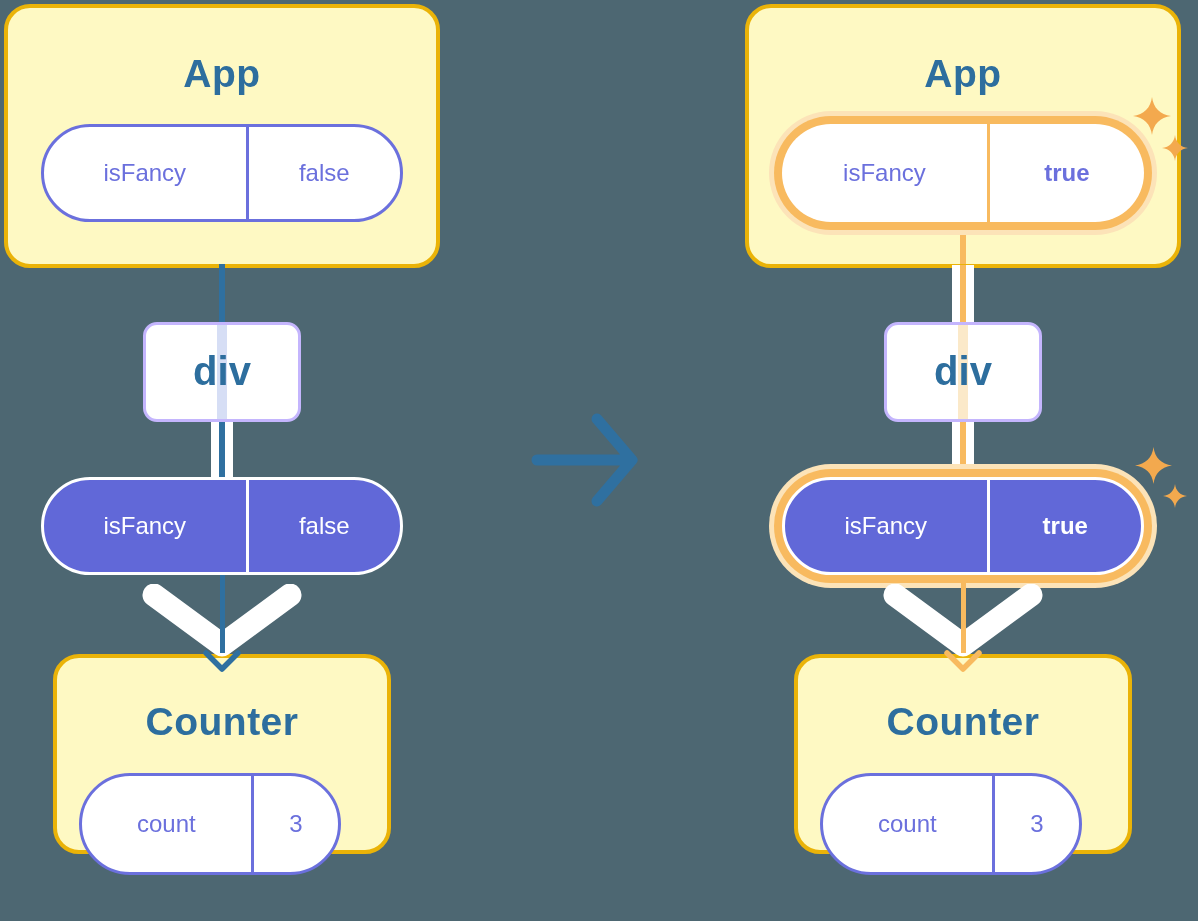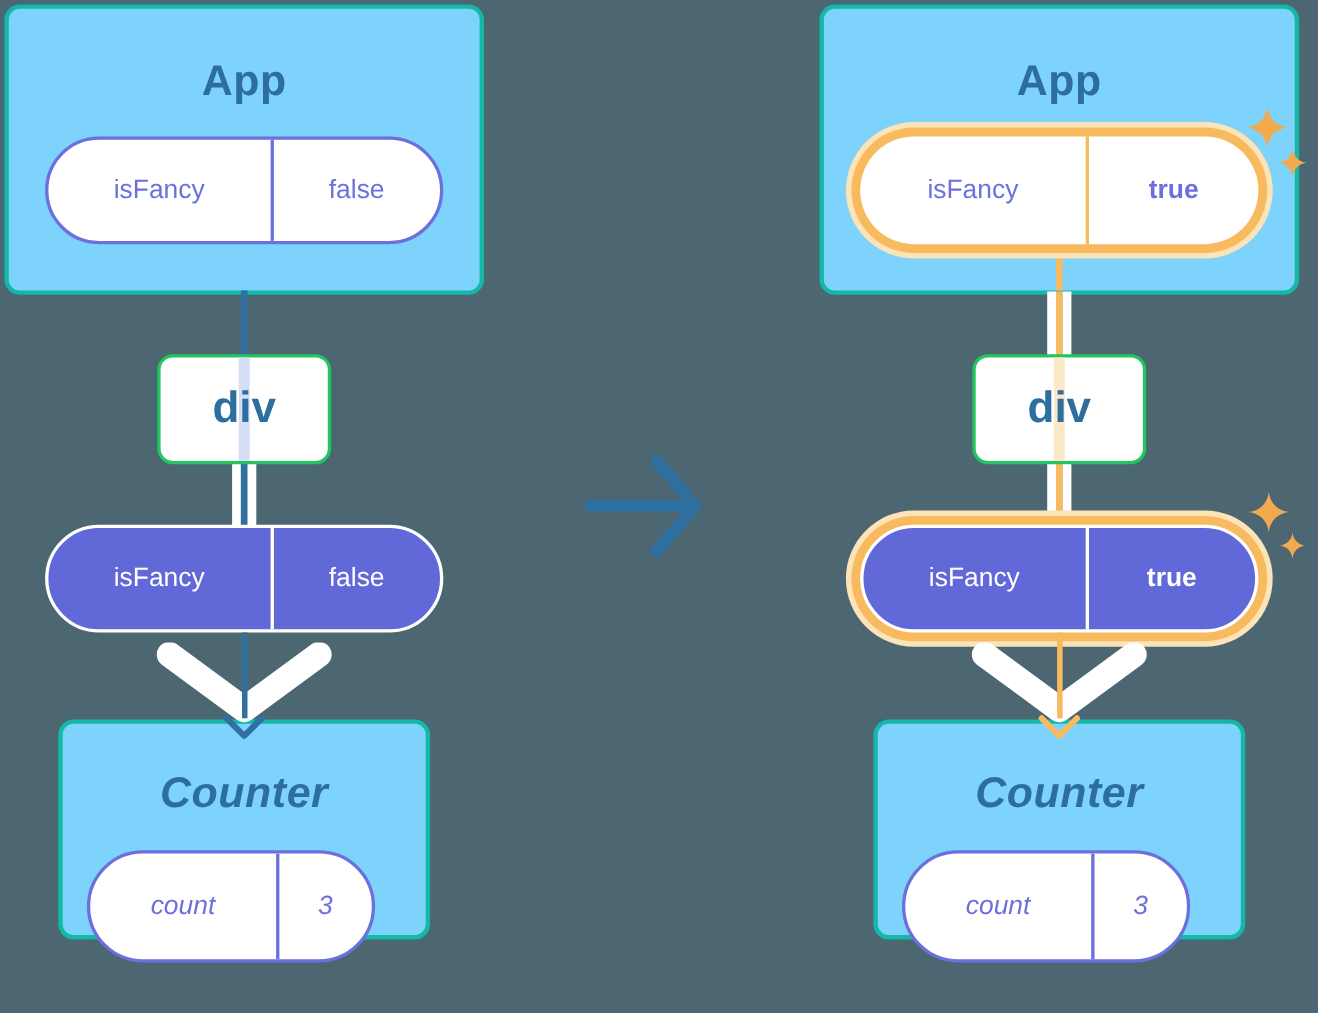--- a/index.html
+++ b/index.html
@@ -5,22 +5,22 @@
   html,body { margin:0; padding:0; background:#4d6772; }
   .canvas {
     position:relative; width:1198px; height:921px; background:#4d6772;
     font-family:"Liberation Sans", sans-serif; overflow:hidden;
   }
   .tree { position:absolute; inset:0; }
   .tree.left  { --cx:222px;  --line:#2f70a0; --faint:#d6def5; }
   .tree.right { --cx:963px;  --line:#f8ba5f; --faint:#fbe9c9; }
 
   .card {
-    position:absolute; background:#7dd3fc; border:4px solid #14b8a6;
-    border-radius:14px; box-sizing:border-box;
+    position:absolute; background:#fef9c3; border:4px solid #eab308;
+    border-radius:26px; box-sizing:border-box;
   }
   .card-title {
     position:absolute; left:0; width:100%; text-align:center;
     color:#2d6e9e; font-size:39px; font-weight:600; letter-spacing:.5px;
   }
 
   .app-card { left:calc(var(--cx) - 218px); top:4px; width:436px; height:264px; }
   .app-card .card-title { top:44px; }
 
   .pill {
@@ -44,35 +44,35 @@
 
   .band { position:absolute; left:calc(var(--cx) - 11px); width:22px; z-index:0; }
   .band .w { position:absolute; top:0; bottom:0; width:8px; background:#fff; }
   .band .w.l { left:0; } .band .w.r { right:0; }
   .band .m { position:absolute; top:0; bottom:0; left:8px; width:6px; background:var(--line); }
   .band.app-div { top:265px; height:59px; }
   .band.div-pill { top:420px; height:59px; }
 
   .div-box {
     position:absolute; left:calc(var(--cx) - 79px); top:322px; width:158px; height:100px;
-    background:#fff; border:3px solid #22c55e; border-radius:14px; box-sizing:border-box; z-index:1;
+    background:#fff; border:3px solid #c4b5fd; border-radius:14px; box-sizing:border-box; z-index:1;
   }
   .div-faint { position:absolute; left:calc(50% - 5px); top:0; bottom:0; width:10px; background:var(--faint); }
   .div-title { position:relative; text-align:center; line-height:92px; font-size:40px; color:#2d6e9e; font-weight:600; }
 
   .state-pill { left:calc(var(--cx) - 181px); top:477px; width:362px; height:98px;
                 background:#6168d8; border:3px solid #fff; color:#fff; }
   .state-pill .seg + .seg { border-left:3px solid #fff; }
   .tree.right .state-pill { box-shadow:0 0 0 8px #f8ba5f, 0 0 0 13px #fce3b8; }
 
   .big-chevron { position:absolute; left:calc(var(--cx) - 82px); top:584px; z-index:2; }
   .thin-shaft { position:absolute; left:calc(var(--cx) - 2px); top:575px; width:5px; height:78px; background:var(--line); z-index:3; }
   .head-chevron { position:absolute; left:calc(var(--cx) - 21px); top:649px; z-index:3; }
 
-  .counter-card { left:calc(var(--cx) - 169px); top:654px; width:338px; height:200px;font-style:italic; }
+  .counter-card { left:calc(var(--cx) - 169px); top:654px; width:338px; height:200px; }
   .counter-card .card-title { top:42px; }
   .counter-pill { left:22px; top:115px; width:262px; height:102px;
                   background:#fff; border:3px solid #6b70dd; color:#6b70dd; }
   .counter-pill .seg.name { flex:2; }
   .counter-pill .seg + .seg { border-left:3px solid #6b70dd; }
 
   .transition-arrow { position:absolute; left:530px; top:410px; }
   .sparkle { position:absolute; z-index:4; }
 </style>
 </head>

